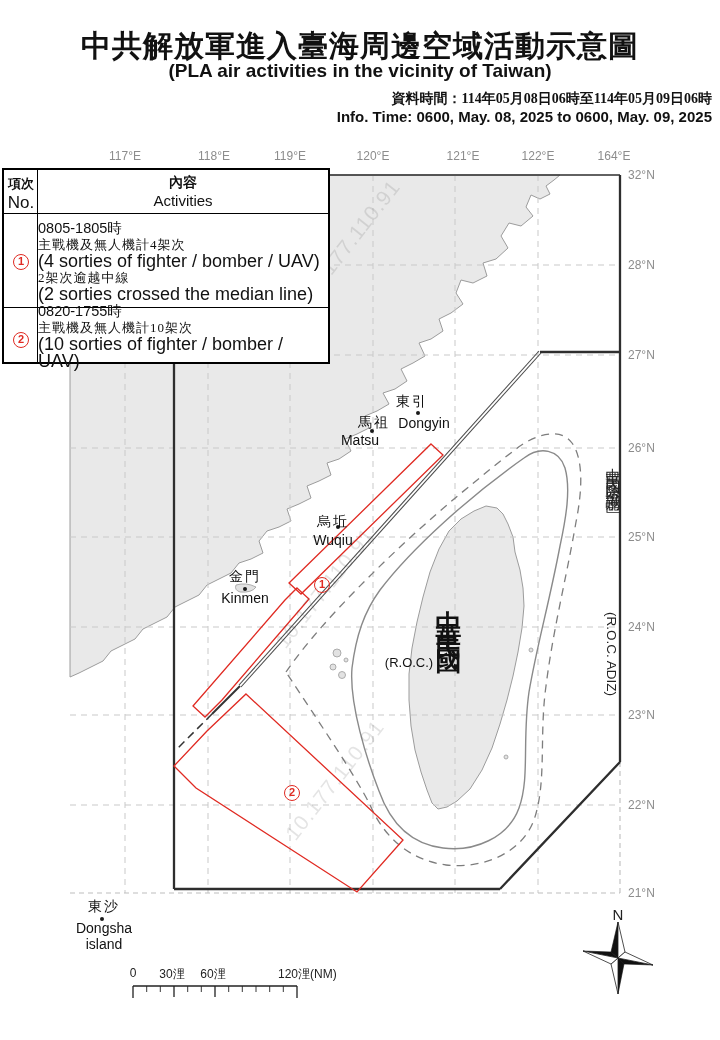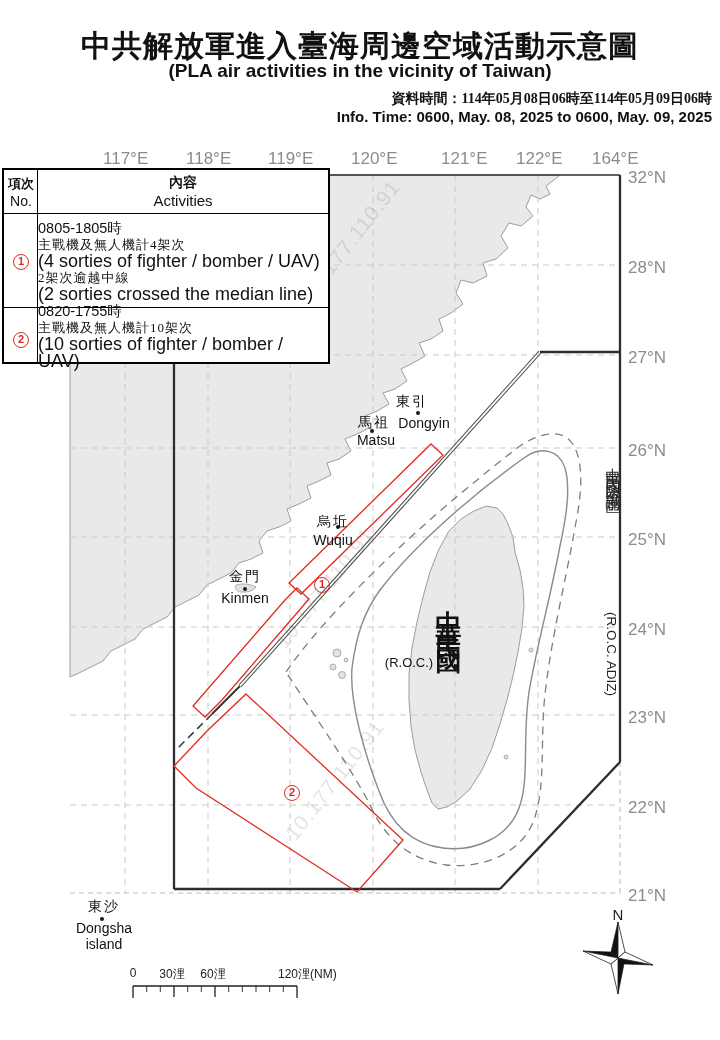--- a/index.html
+++ b/index.html
@@ -11,21 +11,21 @@
   html,body{background:#fff;}
   #page{position:relative;width:720px;height:1040px;background:#fff;overflow:hidden;
          font-family:"Liberation Sans",sans-serif;color:var(--c-text);}
   .abs{position:absolute;}
   .ctr{text-align:center;}
   .serif{font-family:"Liberation Serif",serif;}
   .title{left:0;top:26px;width:720px;font-size:30px;font-weight:bold;letter-spacing:1px;}
   .subtitle{left:0;top:60px;width:720px;font-size:19px;font-weight:bold;}
   .info-zh{right:8px;top:90px;font-size:14px;font-weight:bold;}
   .info-en{right:8px;top:108px;font-size:15px;font-weight:bold;}
-  .geolabel{font-size:17px;color:var(--c-label);white-space:nowrap;}
+  .geolabel{font-size:12px;color:var(--c-label);white-space:nowrap;}
   .place-zh{font-size:14px;letter-spacing:2px;white-space:nowrap;font-family:"Liberation Serif",serif;}
   .place-en{font-size:14px;white-space:nowrap;}
   .wm{font-size:21px;color:rgba(90,90,90,0.16);letter-spacing:1px;transform:rotate(-52deg);white-space:nowrap;}
   
   #acttable{left:2px;top:168px;width:328px;height:196px;border:2px solid #000;background:#fff;}
   .tb-col1{position:absolute;left:0;top:0;width:34px;height:100%;border-right:1px solid #000;}
   .tb-hrow{position:absolute;left:0;top:0;width:100%;height:44px;border-bottom:1px solid #000;}
   .tb-r1{position:absolute;left:0;top:44px;width:100%;height:94px;border-bottom:1px solid #000;}
   .tb-cell{position:absolute;left:34px;width:290px;display:flex;flex-direction:column;justify-content:center;}
   .tl-time{font-size:14.5px;line-height:17px;}
@@ -150,21 +150,21 @@
       <path class="cmp-b" d="M618,994 L624,964 L618,958 Z"></path>
       <path class="cmp-w" d="M618,994 L611,964 L618,958 Z"></path>
       <path class="cmp-b" d="M583,951 L611,952 L618,958 Z"></path>
       <path class="cmp-w" d="M583,951 L611,964 L618,958 Z"></path>
       <path class="cmp-b" d="M653,965 L624,964 L618,958 Z"></path>
       <path class="cmp-w" d="M653,965 L625,952 L618,958 Z"></path>
     </g>
   </svg>
 
   <div class="abs geolabel ctr" style="left:103px;top:149px;width:44px;">117°E</div>
-  <div class="abs geolabel ctr" style="left:186px;top:149px;width:44px;">118°E</div>
+  <div class="abs geolabel ctr" style="left:186px;top:149px;width:44px;text-align:right;">118°E</div>
   <div class="abs geolabel ctr" style="left:268px;top:149px;width:44px;">119°E</div>
   <div class="abs geolabel ctr" style="left:351px;top:149px;width:44px;">120°E</div>
   <div class="abs geolabel ctr" style="left:433px;top:149px;width:44px;margin-left:8px;">121°E</div>
   <div class="abs geolabel ctr" style="left:516px;top:149px;width:44px;">122°E</div>
   <div class="abs geolabel ctr" style="left:592px;top:149px;width:44px;">164°E</div>
 
   <div class="abs geolabel" style="left:628px;top:168px;">32°N</div>
   <div class="abs geolabel" style="left:628px;top:258px;">28°N</div>
   <div class="abs geolabel" style="left:628px;top:348px;">27°N</div>
   <div class="abs geolabel" style="left:628px;top:441px;">26°N</div>
@@ -178,21 +178,21 @@
   <div class="abs wm" style="left:252px;top:576px;">10.177.110.91</div>
   <div class="abs wm" style="left:262px;top:768px;">10.177.110.91</div>
 
   <div class="abs" id="acttable">
     <div class="tb-col1"></div>
     <div class="tb-hrow"></div>
     <div class="tb-r1"></div>
 
     <div class="abs ctr" style="left:0;top:5px;width:34px;">
       <div class="serif" style="font-size:13px;font-weight:bold;">項次</div>
-      <div style="font-size:14px;">No.</div>
+      <div style="font-size:17px;">No.</div>
     </div>
     <div class="abs ctr" style="left:34px;top:4px;width:290px;">
       <div class="serif" style="font-size:14px;font-weight:bold;">內容</div>
       <div style="font-size:15px;">Activities</div>
     </div>
 
     <div class="abs" style="left:9px;top:81px;">
       <span class="circnum">1</span>
     </div>
     <div class="tb-cell" style="top:44px;height:94px;">
@@ -209,21 +209,21 @@
     <div class="tb-cell" style="top:138px;height:56px;">
       <div class="tl-time">0820-1755時</div>
       <div class="tl-zh">主戰機及無人機計10架次</div>
       <div class="tl-en">(10 sorties of fighter / bomber / UAV)</div>
     </div>
   </div>
 
   <div class="abs place-zh ctr" style="left:382px;top:393px;width:60px;">東引</div>
   <div class="abs place-en ctr" style="left:394px;top:415px;width:60px;">Dongyin</div>
   <div class="abs place-zh ctr" style="left:344px;top:414px;width:60px;">馬祖</div>
-  <div class="abs place-en ctr" style="left:346px;top:432px;width:60px;">Matsu</div>
+  <div class="abs place-en ctr" style="left:330px;top:432px;width:60px;">Matsu</div>
   <div class="abs place-zh ctr" style="left:303px;top:513px;width:60px;">烏坵</div>
   <div class="abs place-en ctr" style="left:303px;top:532px;width:60px;">Wuqiu</div>
   <div class="abs place-zh ctr" style="left:215px;top:568px;width:60px;">金門</div>
   <div class="abs place-en ctr" style="left:215px;top:590px;width:60px;">Kinmen</div>
   <div class="abs place-zh ctr" style="left:74px;top:898px;width:60px;">東沙</div>
   <div class="abs place-en ctr" style="left:68px;top:920px;width:72px;">Dongsha</div>
   <div class="abs place-en ctr" style="left:68px;top:936px;width:72px;">island</div>
 
   <div class="abs v-roc">中華民國</div>
   <div class="abs place-en ctr" style="left:374px;top:655px;width:70px;font-size:13px;">(R.O.C.)</div>

